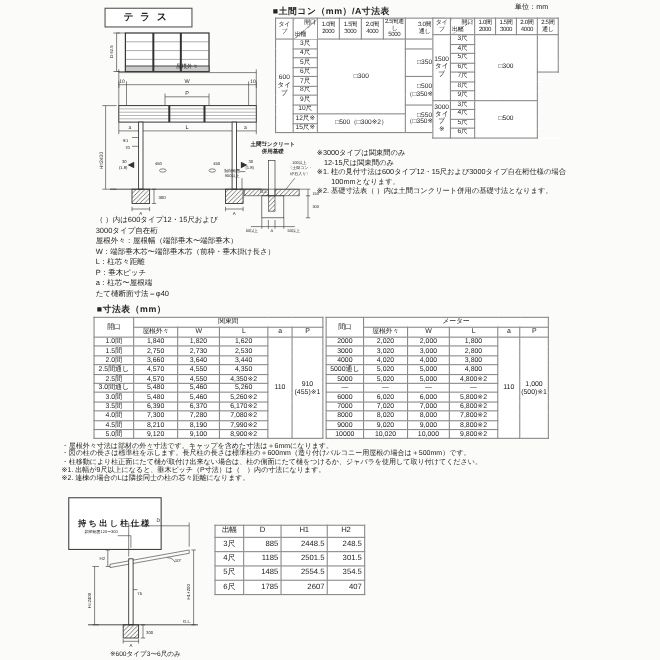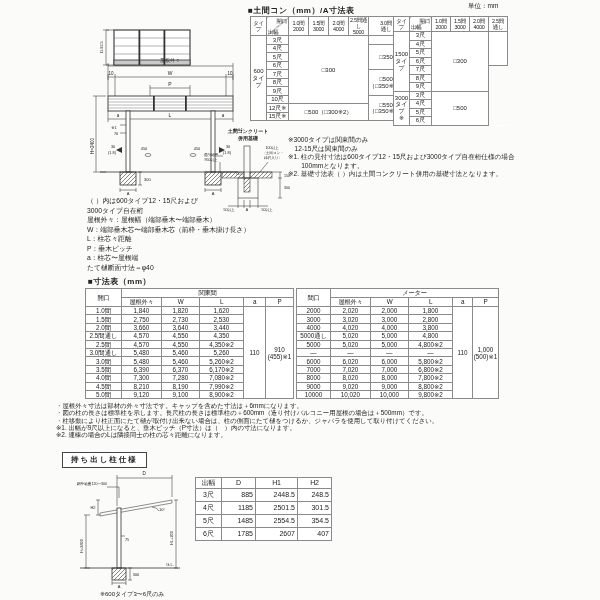--- a/index.html
+++ b/index.html
@@ -24,33 +24,36 @@
   .tdim tr:nth-child(1),.tdim tr:nth-child(2){height:9px}
   
   .tcant{font-size:7px}
   .tcant tr{height:13px}
   .tcant tr:first-child{height:11px}
   th.diag{position:relative;
     background:linear-gradient(to bottom right,#fff 48.5%,#999 48.5%,#999 51.5%,#fff 51.5%)}
   th.diag .dtop{position:absolute;top:0.5px;right:1px;font-size:5.5px}
   th.diag .dbot{position:absolute;bottom:0.5px;left:1px;font-size:5.5px}
   .box-title{border:1px solid #444;background:#fff;text-align:center;
-             font-weight:bold;font-size:7.5px;padding:2px 8px;letter-spacing:2px}
+             font-weight:bold;font-size:7.5px;padding:18px 8px;letter-spacing:2px}
   .terrace-box{border:1px solid #555;background:#fff;text-align:center;
                font-weight:bold;font-size:9px;letter-spacing:6px;padding:1px 0}
   .notes{line-height:9.5px;font-size:6.8px;white-space:pre}
   .notes2{line-height:8.5px;font-size:6.6px;white-space:pre}
   .notes3{line-height:7.3px;font-size:6.4px;white-space:pre}
   svg text{fill:#222;stroke:none}
 </style>
 </head>
 <body>
 
 <div id="page">
 
+  <div class="abs terrace-box" style="left:95px;top:7px;width:78px;height:14px">
+    <span>テラス</span>
+  </div>
 
   <svg class="abs" style="left:98px;top:26px" width="95" height="46" viewBox="0 0 95 46">
     <g stroke="#444" stroke-width="0.6" fill="none">
       <path d="M8,4 V39 M5,4 H11 M5,39 H11 M8,4 H16 M8,39 H16"></path>
     </g>
     <g>
       <rect x="16" y="4" width="76" height="35" fill="#ffffff" stroke="#333" stroke-width="1.1"></rect>
       <path d="M16,12 H92 M16,20 H92 M16,28 H92" stroke="#666" stroke-width="0.5"></path>
       <rect x="16" y="34" width="76" height="5" fill="#c9c9c9" stroke="#333" stroke-width="0.8"></rect>
       <rect x="40.5" y="4" width="1.8" height="35" fill="#333"></rect>

